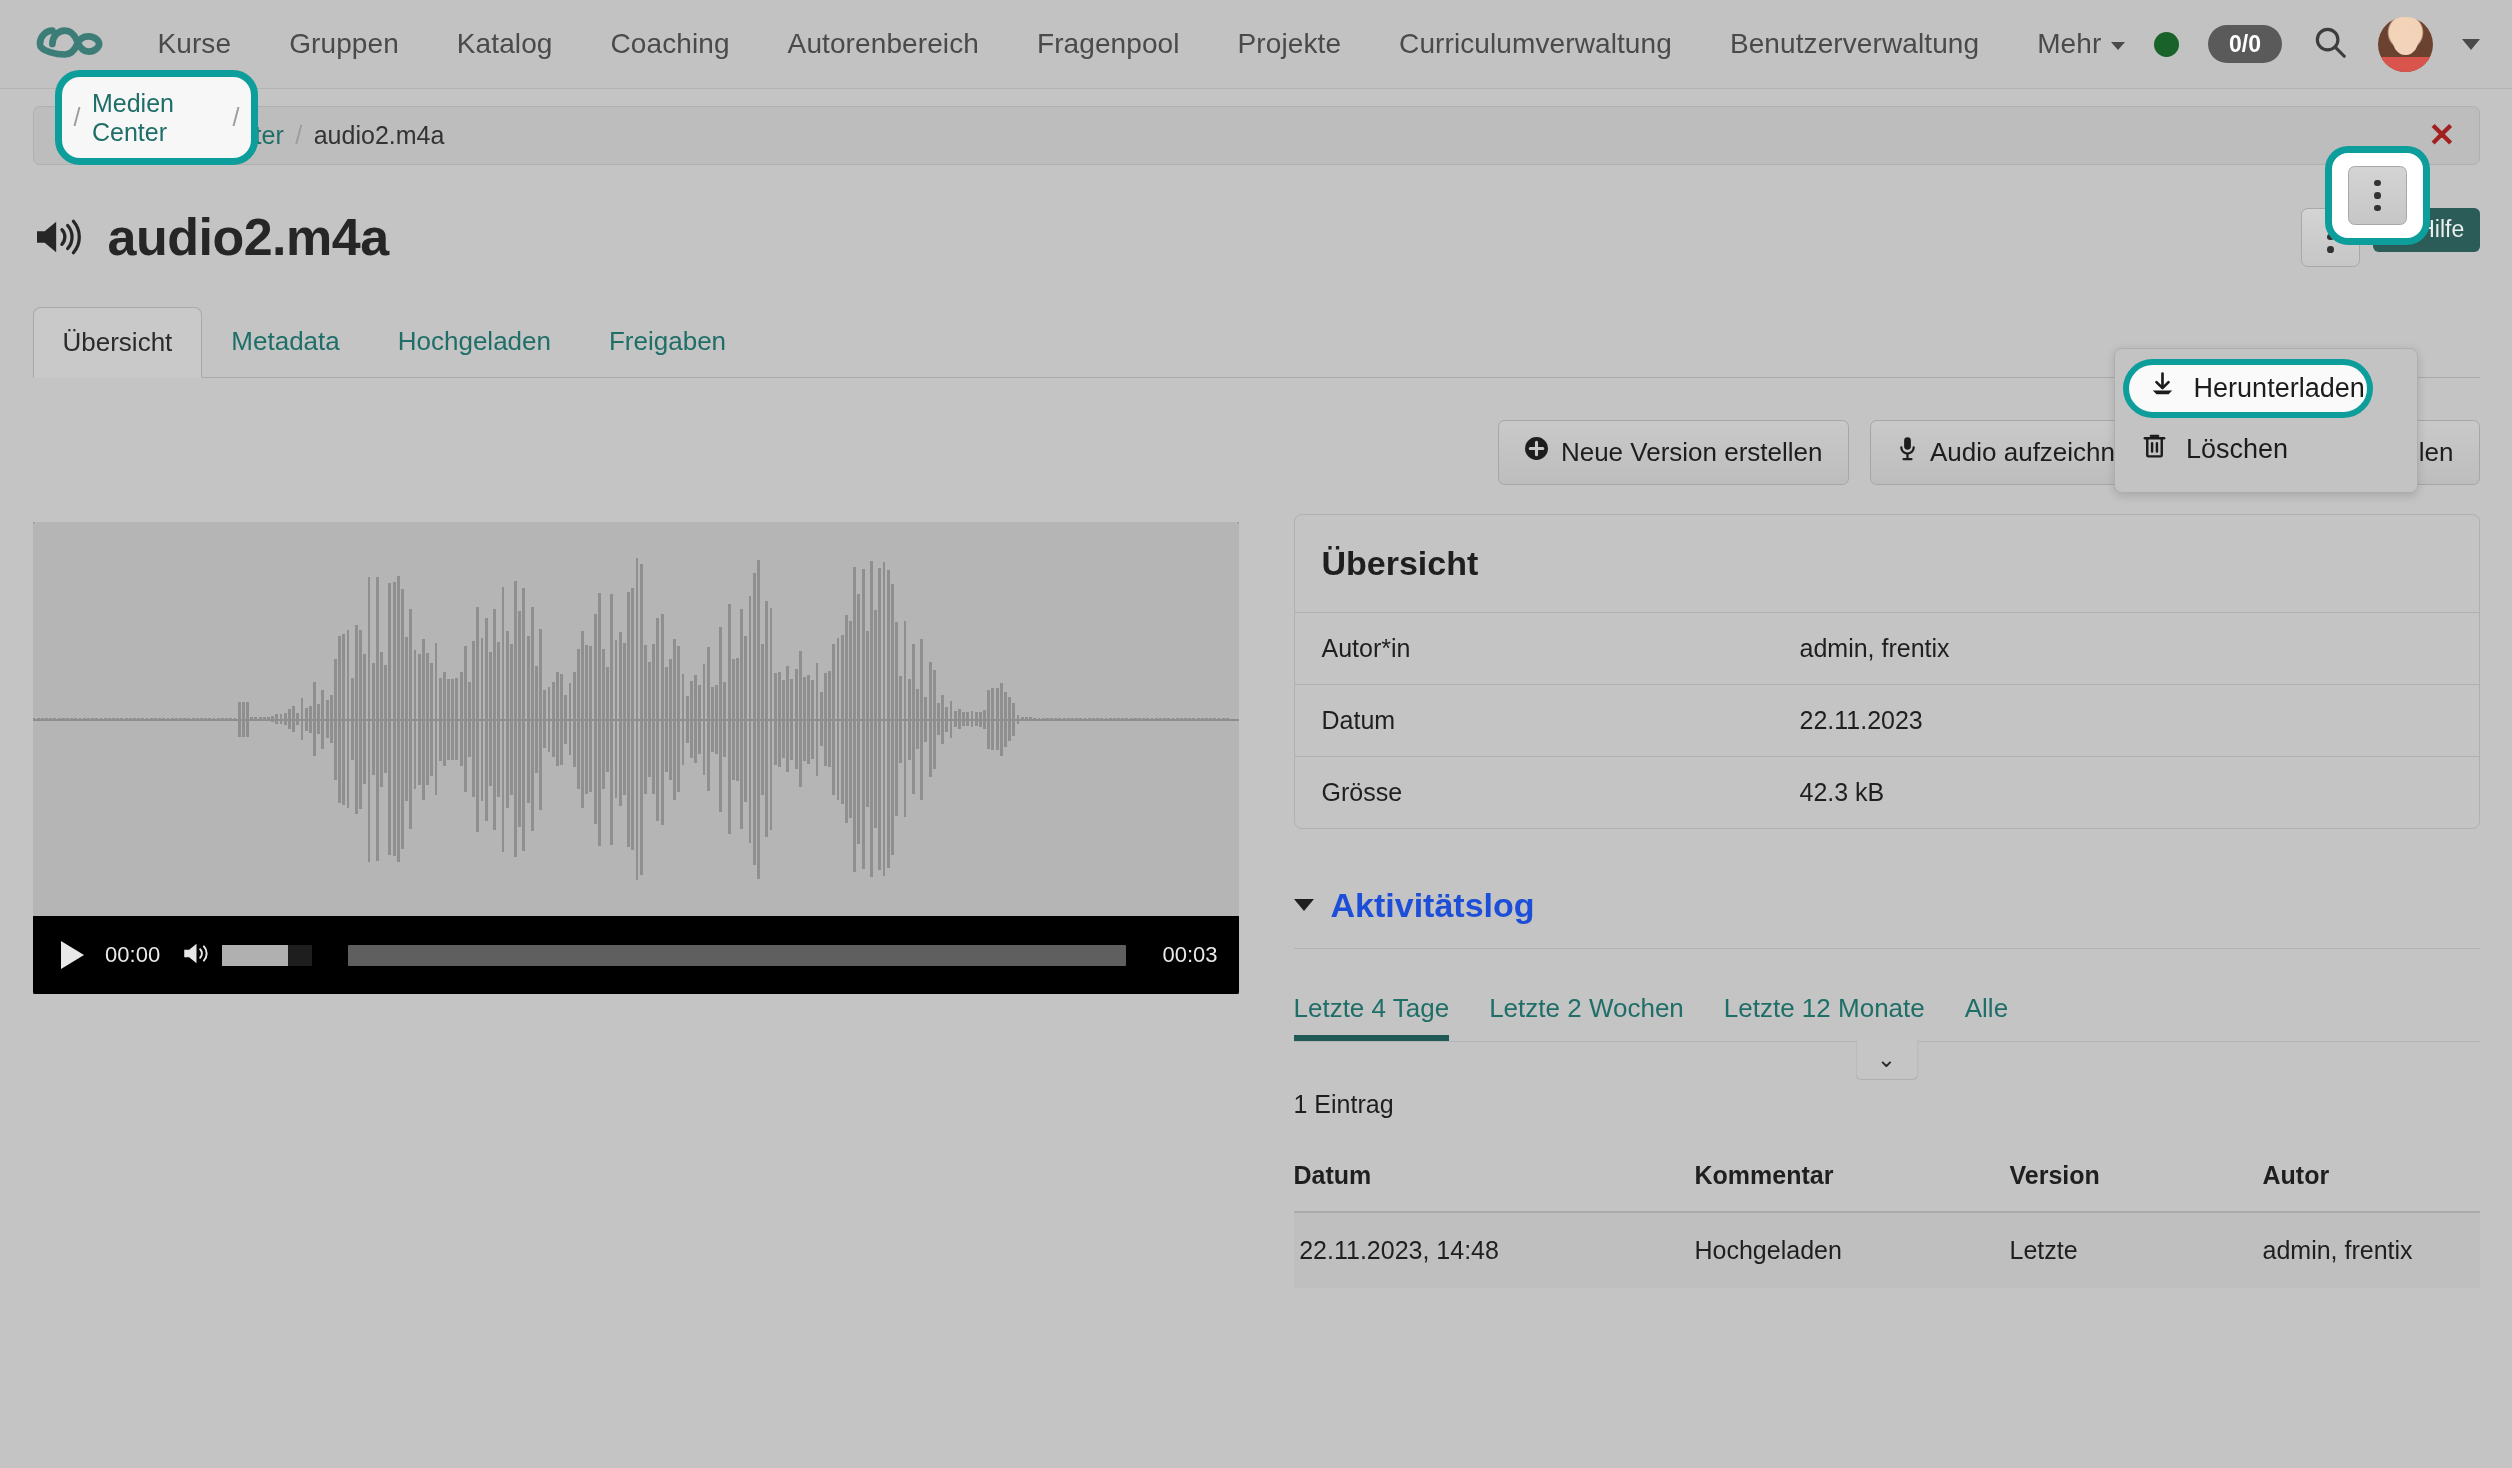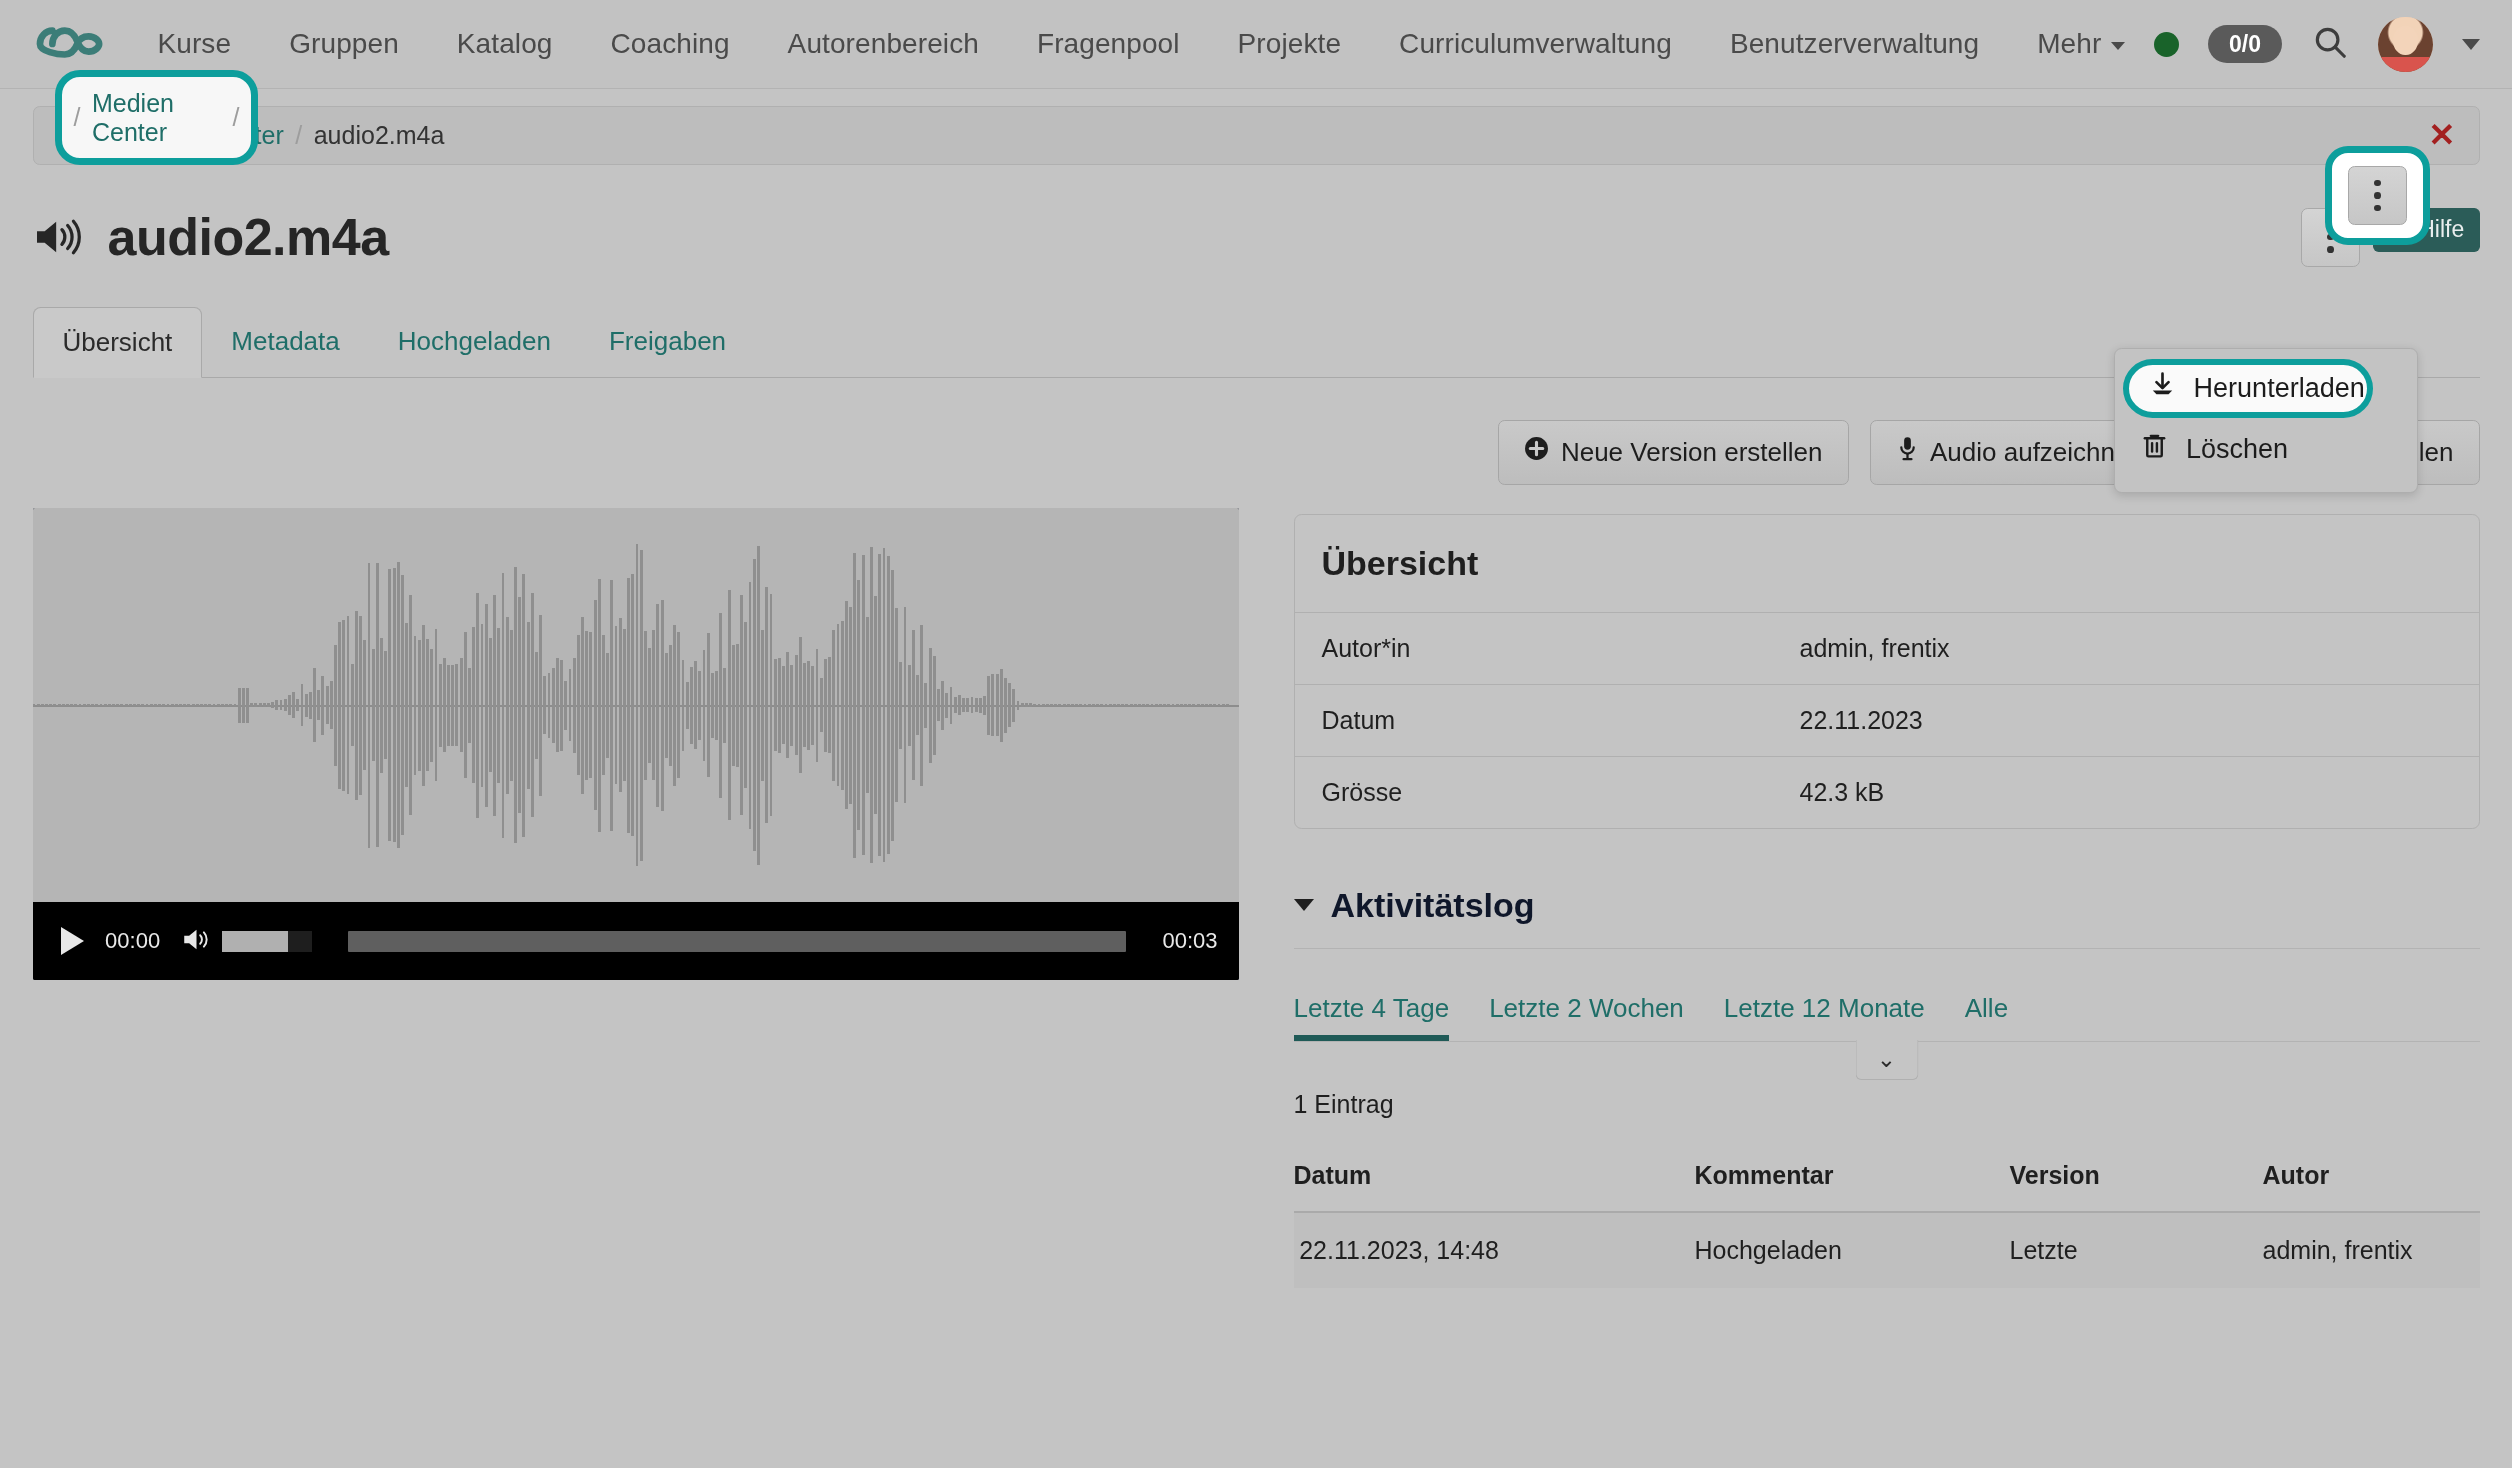--- a/index.html
+++ b/index.html
@@ -145,21 +145,21 @@
   .rightcol { flex: 1; }
 
   .actionrow { display: flex; justify-content: flex-end; gap: 21px; padding: 42px 0 29px 0; }
   .abtn {
     background: linear-gradient(#c9c9c9,#bdbdbd); border: 1px solid #a6a6a6; border-radius: 6.7px;
     font-size: 26px; color: #1d1d1d; padding: 14.3px 25px; display: flex; align-items: center; gap: 11.5px;
     cursor: pointer; white-space: nowrap;
   }
 
   
-  .player { width: 1206px; background: #0f172a; border-radius: 1.9px; overflow: hidden; }
+  .player { width: 1206px; background: #0f172a; border-radius: 1.9px; overflow: hidden; margin-top: 14px; }
   .wave { height: 394px; position: relative; background: #b5b5b5; }
   .wave .baseline { position: absolute; left: 0; right: 0; top: 50%; height: 1.9px; background: #8d8d8d; }
   .wave .bars { position: absolute; inset: 0; display: flex; align-items: center; }
   .wave .bars span { display:block; background: #8f8f8f; width: 2.9px; margin-right: 1.3px; }
   .controls {
     height: 78px; background: #000; display: flex; align-items: center; padding: 0 21px; gap: 21px;
   }
   .playbtn {
     width: 0; height: 0; border-left: 23px solid #e8e8e8;
     border-top: 14.3px solid transparent; border-bottom: 14.3px solid transparent;
@@ -180,21 +180,21 @@
   .panel td.v { color: #1f1f1f; }
 
   .seclabel {
     display: flex; align-items: center; gap: 17px; margin: 57px 0 0 0;
     padding-bottom: 23px;
   }
   .seclabel .tri {
     border-left: 10.5px solid transparent; border-right: 10.5px solid transparent;
     border-top: 12.4px solid #1f1f1f; cursor: pointer;
   }
-  .seclabel .txt { font-size: 34px; font-weight: bold; color: #0f172a; }
+  .seclabel .txt { font-size: 34px; font-weight: bold; color: #1d4ed8; }
   .divider { height: 1px; background: #b3b3b3; }
 
   .filterrow { display: flex; align-items: flex-end; gap: 0; padding: 44px 0 0 0; position: relative; }
   .filt {
     font-size: 26px; color: #1f6e68; padding: 0 21px 17px 0; margin-right: 19px;
     cursor: pointer; white-space: nowrap; position: relative;
   }
   .filt.active { }
   .filt.active::after {
     content:""; position:absolute; left:0; right:21px; bottom:0; height: 5.7px; background:#1f5a57;

